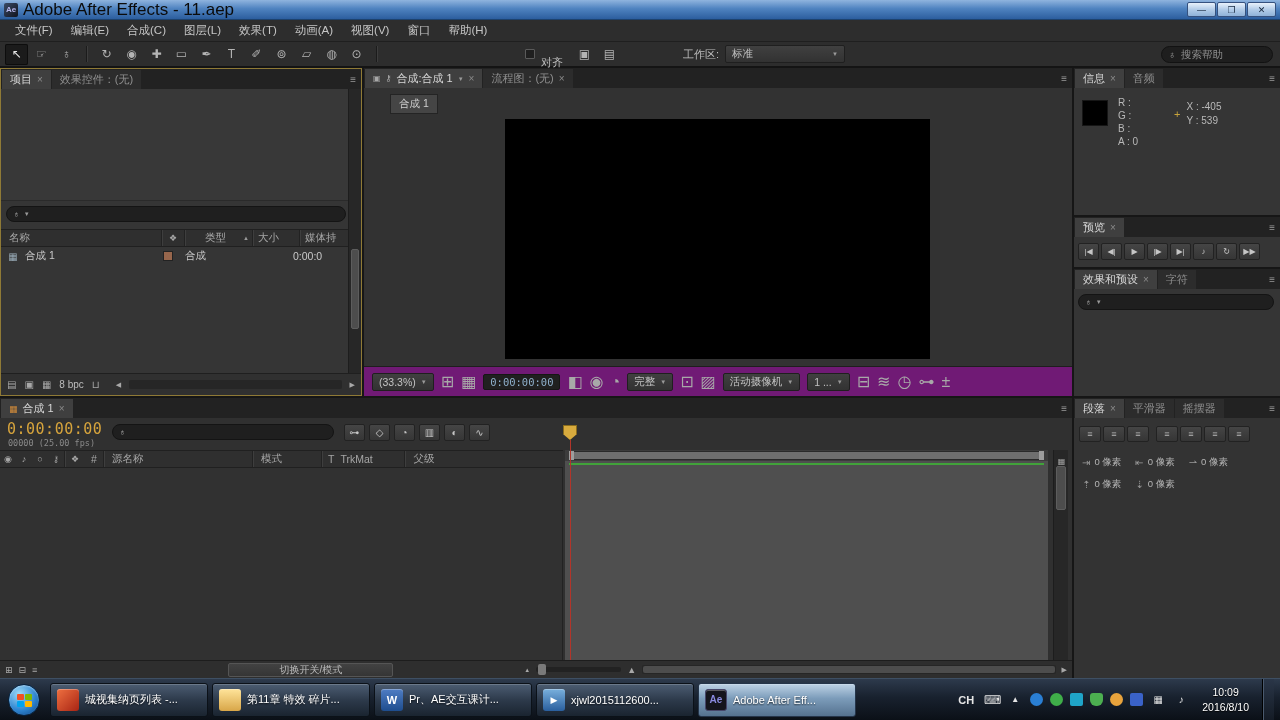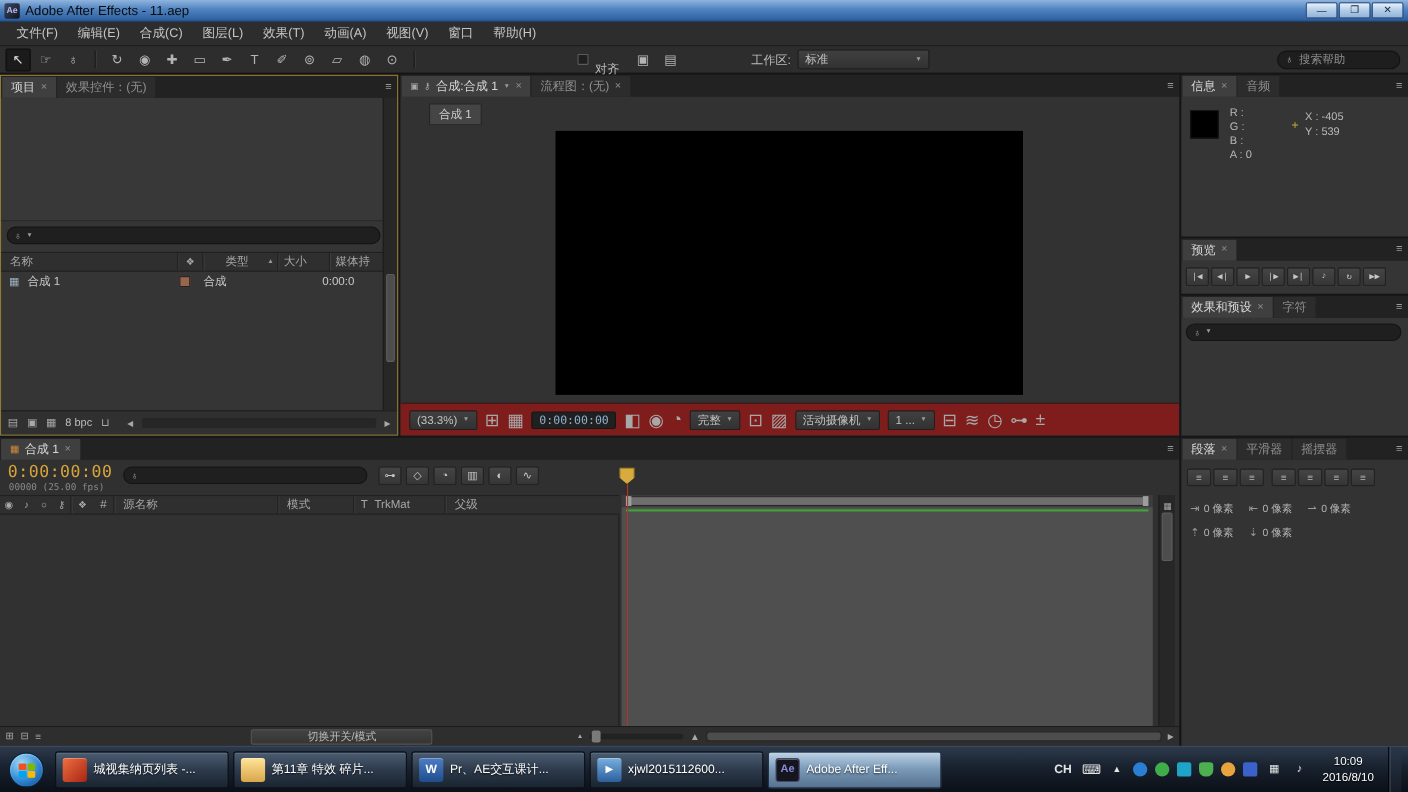--- a/index.html
+++ b/index.html
@@ -7,21 +7,21 @@
     font-family:"Liberation Sans","DejaVu Sans",sans-serif;}
   .abs{position:absolute;}
   .ico{display:inline-flex;align-items:center;justify-content:center;color:#a8a8a8;}
 
   
   #titlebar{position:absolute;left:0;top:0;width:1280px;height:20px;
     background:linear-gradient(180deg,#8fb4de 0%,#4f83c0 45%,#2c5e9e 100%);
     display:flex;align-items:center;padding:0 4px;gap:5px;border-bottom:1px solid #1d426e;}
   .appbadge{width:14px;height:14px;border-radius:2px;background:linear-gradient(135deg,#3a4a66,#11131d);
     color:#b8b8ee;font-size:8px;font-weight:bold;display:flex;align-items:center;justify-content:center;}
-  #titlebar .t{font-size:12px;color:#0b0b0b;}
+  #titlebar .t{font-size:17px;color:#0b0b0b;}
   .winbtns{margin-left:auto;display:flex;gap:1px;}
   .winbtn{width:29px;height:15px;border:1px solid #35517e;border-radius:2px;
     background:linear-gradient(180deg,#e8f1fb,#b2cce8 50%,#8fb2d8);color:#14263c;
     font-size:9px;display:flex;align-items:center;justify-content:center;}
 
   
   #menubar{position:absolute;top:20px;left:0;width:1280px;height:22px;background:#2d2d2d;
     border-bottom:1px solid #1f1f1f;display:flex;align-items:center;padding:0 6px;}
   .menu-item{color:#c6c6c6;font-size:11.5px;padding:3px 9px;}
 
@@ -227,21 +227,21 @@
         <span class="x">×</span>
       </div>
       <div class="tab">
         <span>流程图：(无)</span>
         <span class="x">×</span>
       </div>
       <span class="pmenu">≡</span>
     </div>
     <span class="abs" style="left:26px;top:26px;background:#454545;border:1px solid #242424;color:#cfcfcf;font-size:10.5px;padding:2px 8px;">合成 1</span>
     <div class="abs" style="left:141px;top:51px;width:425px;height:240px;background:#000;"></div>
-    <div class="abs" style="left:0;top:298px;width:708px;height:30px;background:#7f1d1d;border-top:1px solid #1e1e1e;display:flex;align-items:center;gap:7px;padding:0 8px;">
+    <div class="abs" style="left:0;top:298px;width:708px;height:30px;background:#701a75;border-top:1px solid #1e1e1e;display:flex;align-items:center;gap:7px;padding:0 8px;">
       <div class="dd">
         <span>(33.3%)</span>
         <span class="car">▼</span>
       </div>
       <span class="ico">⊞</span>
       <span class="ico">▦</span>
       <span class="tc-box">0:00:00:00</span>
       <span class="ico">◧</span>
       <span class="ico">◉</span>
       <span class="ico">◔</span>
@@ -287,21 +287,21 @@
     </div>
     <div class="abs" style="left:100px;top:32px;display:flex;gap:6px;align-items:center;">
       <span class="ico" style="color:#c8a43c;font-size:11px;">+</span>
       <div style="color:#b8b8b8;font-size:10px;line-height:14px;">
         <div>X : -405</div>
         <div>Y : 539</div>
       </div>
     </div>
   </div>
 
-  <div class="panel" style="left:1074px;top:149px;width:206px;height:50px;font-family:Liberation Mono, monospace;">
+  <div class="panel" style="left:1074px;top:149px;width:206px;height:50px;">
     <div class="tbar">
       <div class="tab on">
         <span>预览</span>
         <span class="x">×</span>
       </div>
       <span class="pmenu">≡</span>
     </div>
     <div class="abs" style="left:4px;top:26px;display:flex;gap:2px;">
       <span class="pv-btn">|◀</span>
       <span class="pv-btn">◀|</span>

